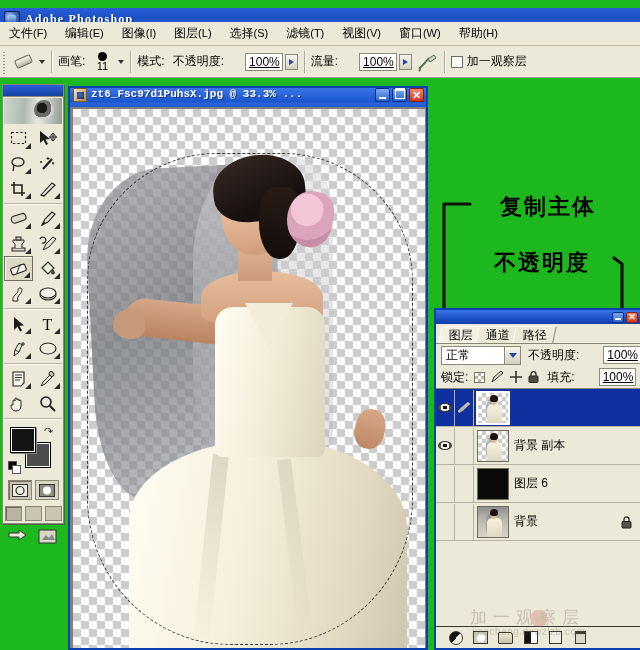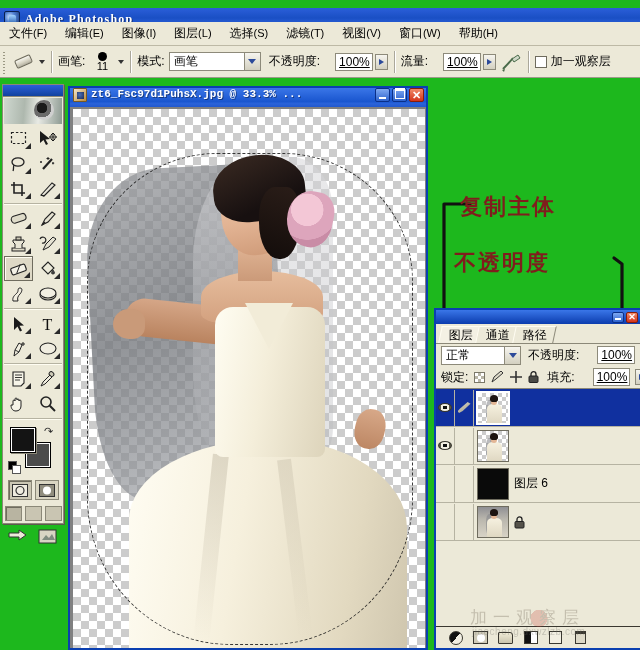--- a/index.html
+++ b/index.html
@@ -96,21 +96,21 @@
     width: 16px; height: 17px; background: linear-gradient(180deg,#f6f5ef,#d3d0c0);
     border-left: 1px solid #8d8a7a; display: flex; align-items: center; justify-content: center;
   }
   .combo .cbtn i {
     width: 0; height: 0; border-left: 4px solid transparent; border-right: 4px solid transparent;
     border-top: 5px solid #2c4a9a;
   }
   .numfield {
     height: 18px; background: #fff; border: 1px solid #8d8a7a;
     display: flex; align-items: center; font-size: 12px; padding: 0 2px 0 3px;
-    margin-left: 15px; flex: none;
+    margin-left: 21px; flex: none;
   }
   .numfield span { text-decoration: underline; }
   .numbtn {
     width: 13px; height: 16px; margin-left: 2px;
     background: linear-gradient(180deg,#f6f5ef,#d3d0c0); border: 1px solid #8d8a7a;
     display: flex; align-items: center; justify-content: center; flex: none;
   }
   .numbtn i {
     width: 0; height: 0; border-top: 3.5px solid transparent; border-bottom: 3.5px solid transparent;
     border-left: 5px solid #2c4a9a;
@@ -485,23 +485,23 @@
     width: 11px; height: 13px; border: 1px solid #3a3830; border-top: 3px solid #3a3830;
     background: #ddd9c7;
   }
 
   
   .annot {
     position: absolute; left: 436px; top: 186px; width: 204px; height: 300px;
     pointer-events: none;
   }
   .annot-text {
-    position: absolute; color: #7f1d1d; white-space: nowrap;
+    position: absolute; color: #000000; white-space: nowrap;
     font-family: "Liberation Serif", serif; font-weight: bold;
-    font-size: 22px; letter-spacing: 2px;
+    font-size: 22px; letter-spacing: 2px; margin-left: 40px;
   }
   .an1 { left: 24px; top: 6px; }
   .an2 { left: 18px; top: 62px; }
 
   
   .watermark {
     position: absolute; left: 470px; top: 604px; width: 170px; height: 40px;
     pointer-events: none; opacity: .30;
   }
   .wm-cn {
@@ -548,26 +548,20 @@
     <div class="caret-dn"></div>
     <div class="opt-sep"></div>
     <div class="lbl">画笔:</div>
     <div class="brush-thumb">
       <div class="brush-dot"></div>
       <div class="brush-num">11</div>
     </div>
     <div class="caret-dn"></div>
     <div class="opt-sep"></div>
     <div class="lbl">模式:</div>
-    <div class="combo" style="width:92px">
-      <span>画笔</span>
-      <span class="cbtn">
-          <i></i>
-        </span>
-    </div>
     <div class="lbl" style="margin-left:8px">不透明度:</div>
     <div class="numfield">
         <span>100%</span>
       </div>
     <div class="numbtn">
         <i></i>
       </div>
     <div class="opt-sep"></div>
     <div class="lbl">流量:</div>
     <div class="numfield">
@@ -938,40 +932,42 @@
           </div>
         <div class="link-col"></div>
         <div class="thumb">
           <div class="mini-bride">
               <div class="mv"></div>
               <div class="mb"></div>
               <div class="mf"></div>
               <div class="mh"></div>
             </div>
         </div>
+        <div class="layer-name">背景 副本</div>
       </div>
 
       <div class="layer">
         <div class="eye-col"></div>
         <div class="link-col"></div>
         <div class="thumb black"></div>
         <div class="layer-name">图层 6</div>
       </div>
 
       <div class="layer">
         <div class="eye-col"></div>
         <div class="link-col"></div>
         <div class="thumb opaque">
           <div class="mini-bride">
               <div class="mv"></div>
               <div class="mb"></div>
               <div class="mf"></div>
               <div class="mh"></div>
             </div>
         </div>
+        <div class="layer-name">背景</div>
         <div class="lock-badge">
           <svg width="11" height="13" viewBox="0 0 11 13">
               <path d="M3 5.5 V3.4 a2.5 2.5 0 0 1 5 0 V5.5" fill="none" stroke="#222" stroke-width="1.3"></path>
               <rect x="1" y="5.5" width="9" height="6.5" rx="1" fill="#55524a" stroke="#222"></rect>
             </svg>
         </div>
       </div>
     </div>
 
     <div class="panel-footer">

